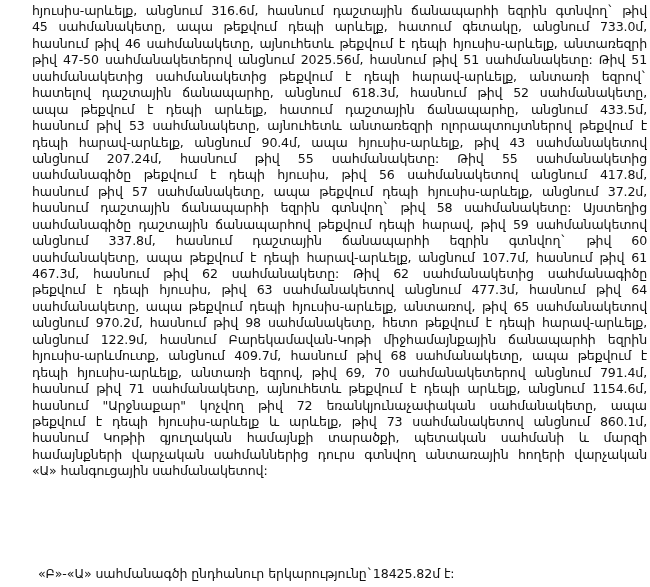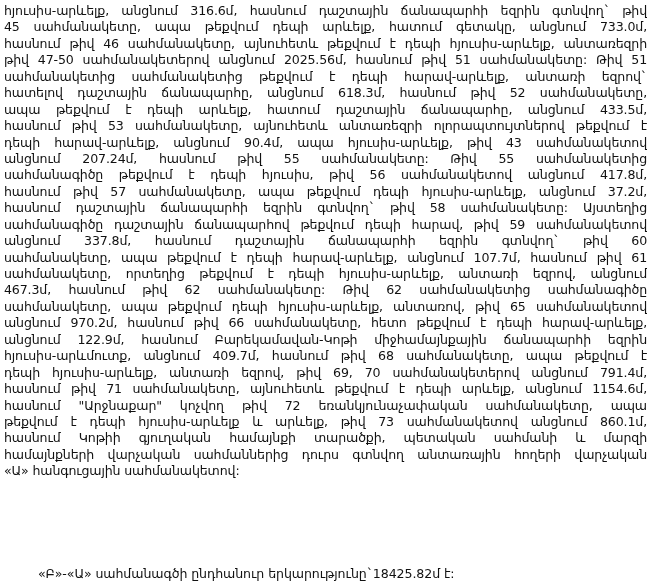--- a/index.html
+++ b/index.html
@@ -23,20 +23,21 @@
     }
     .line {
       font-size: 12.6px;
       line-height: 16.45px;
       height: 16.45px;
       white-space: nowrap;
       text-align: justify;
       text-align-last: justify;
       letter-spacing: -0.15px;
       overflow: hidden;
+      margin-left: 28px;
     }
     .line.last {
       text-align-last: left;
     }
     .summary {
       position: absolute;
       left: 38px;
       top: 566px;
       font-size: 12.6px;
       line-height: 16px;
@@ -59,24 +60,24 @@
   <div class="line">ապա թեքվում է դեպի արևելք, հատում դաշտային ճանապարհը, անցնում 433.5մ,</div>
   <div class="line">հասնում թիվ 53 սահմանակետը, այնուհետև անտառեզրի ոլորապտույտներով թեքվում է</div>
   <div class="line">դեպի հարավ-արևելք, անցնում 90.4մ, ապա հյուսիս-արևելք, թիվ 43 սահմանակետով</div>
   <div class="line">անցնում 207.24մ, հասնում թիվ 55 սահմանակետը: Թիվ 55 սահմանակետից</div>
   <div class="line">սահմանագիծը թեքվում է  դեպի հյուսիս, թիվ 56 սահմանակետով անցնում 417.8մ,</div>
   <div class="line">հասնում թիվ 57 սահմանակետը, ապա  թեքվում դեպի հյուսիս-արևելք, անցնում 37.2մ,</div>
   <div class="line">հասնում դաշտային ճանապարհի եզրին գտնվող` թիվ 58 սահմանակետը: Այստեղից</div>
   <div class="line">սահմանագիծը դաշտային ճանապարհով թեքվում դեպի հարավ, թիվ 59 սահմանակետով</div>
   <div class="line">անցնում 337.8մ, հասնում դաշտային ճանապարհի եզրին գտնվող` թիվ 60</div>
   <div class="line">սահմանակետը, ապա թեքվում է դեպի հարավ-արևելք, անցնում 107.7մ, հասնում թիվ 61</div>
-  <div class="line">սահմանակետը, որտեղից թեքվում է դեպի հյուսիս-արևելք, անտառի եզրով, անցնում</div>
   <div class="line">467.3մ, հասնում թիվ 62 սահմանակետը: Թիվ 62 սահմանակետից սահմանագիծը</div>
+  <div class="line">թեքվում է դեպի հյուսիս, թիվ 63 սահմանակետով անցնում 477.3մ, հասնում թիվ 64</div>
   <div class="line">սահմանակետը, ապա թեքվում դեպի հյուսիս-արևելք, անտառով, թիվ 65 սահմանակետով</div>
-  <div class="line">անցնում 970.2մ, հասնում թիվ 66 սահմանակետը, հետո թեքվում է դեպի հարավ-արևելք,</div>
+  <div class="line">անցնում 970.2մ, հասնում թիվ 98 սահմանակետը, հետո թեքվում է դեպի հարավ-արևելք,</div>
   <div class="line">անցնում 122.9մ, հասնում Բարեկամավան-Կոթի միջհամայնքային ճանապարհի եզրին</div>
   <div class="line">հյուսիս-արևմուտք, անցնում 409.7մ, հասնում թիվ 68 սահմանակետը, ապա թեքվում է</div>
   <div class="line">դեպի հյուսիս-արևելք, անտառի եզրով, թիվ 69, 70 սահմանակետերով անցնում 791.4մ,</div>
   <div class="line">հասնում թիվ 71 սահմանակետը, այնուհետև թեքվում է դեպի արևելք, անցնում 1154.6մ,</div>
   <div class="line">հասնում "Արջնաքար" կոչվող թիվ 72 եռանկյունաչափական սահմանակետը, ապա</div>
   <div class="line">թեքվում է դեպի հյուսիս-արևելք և արևելք, թիվ 73 սահմանակետով անցնում 860.1մ,</div>
   <div class="line">հասնում Կոթիի գյուղական համայնքի տարածքի, պետական սահմանի և մարզի</div>
   <div class="line">համայնքների վարչական սահմաններից դուրս գտնվող անտառային հողերի վարչական</div>
   <div class="line last">«Ա» հանգուցային սահմանակետով:</div>
 </div>

